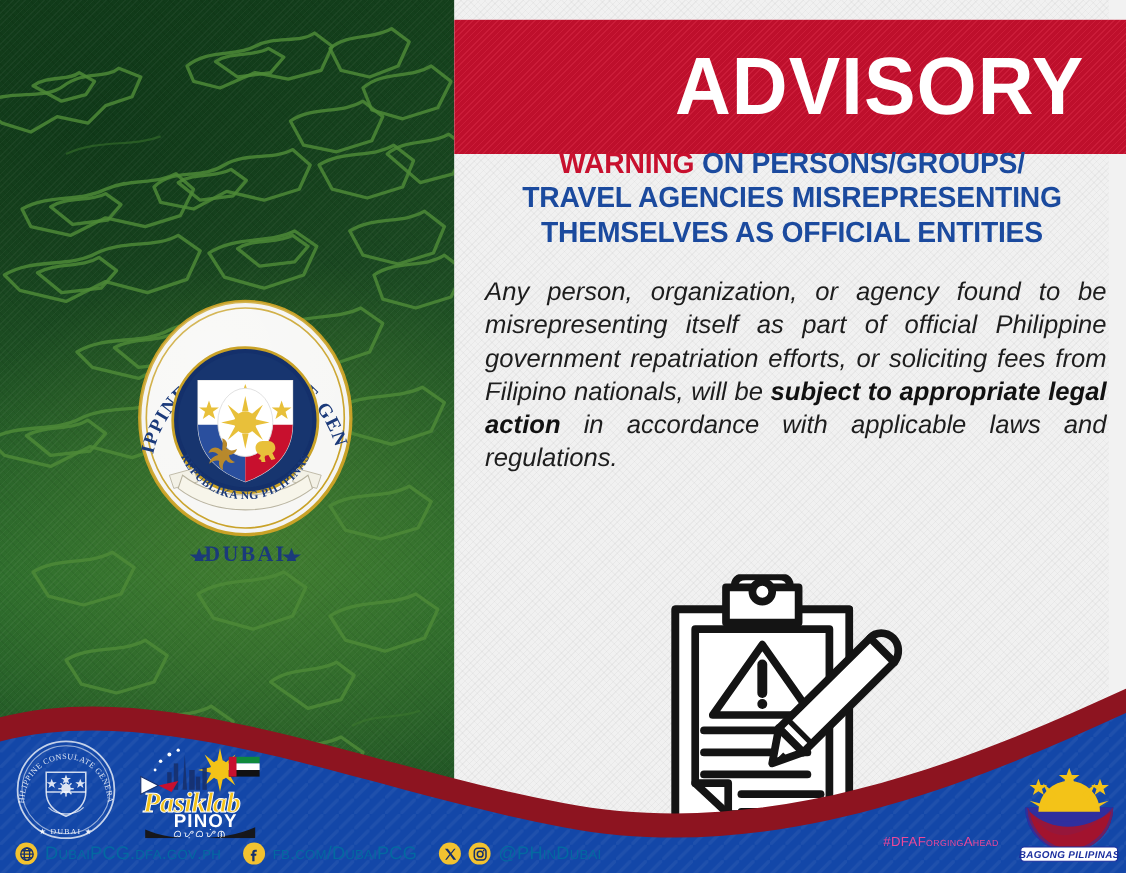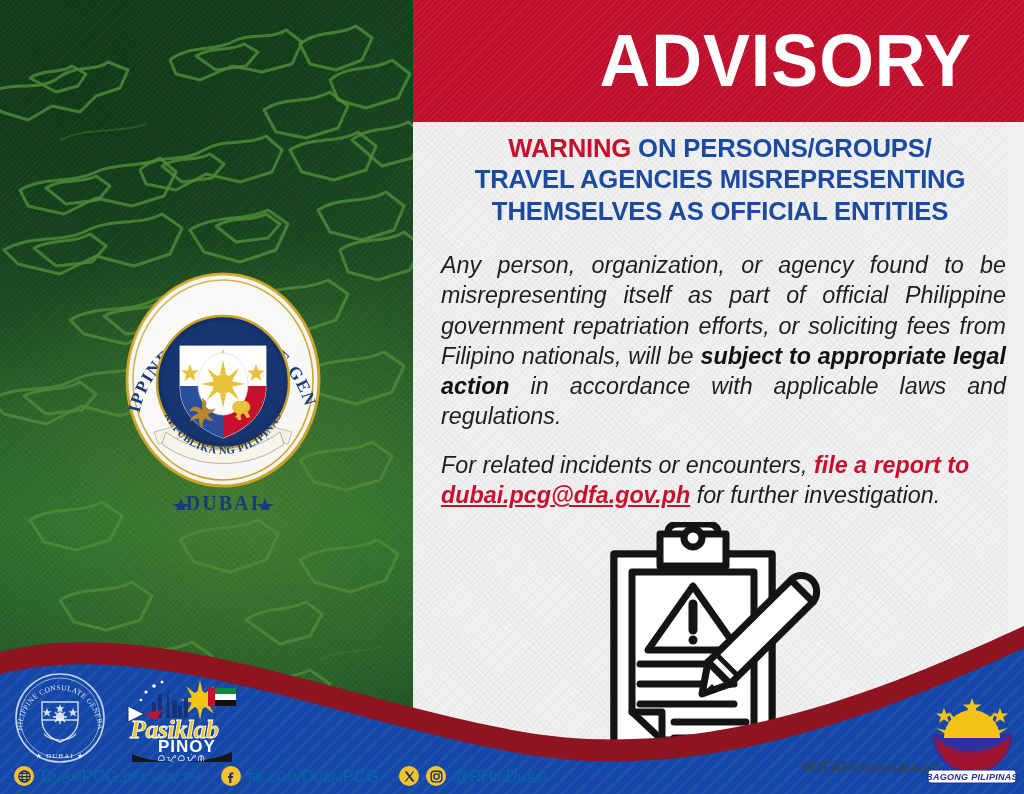--- a/index.html
+++ b/index.html
@@ -45,26 +45,26 @@
 
   
   .right-panel {
     position:absolute; left:413px; top:0; width:611px; height:794px;
     background:#f1f1f1;
     background-image:
       repeating-linear-gradient(135deg, rgba(0,0,0,.035) 0 1px, rgba(255,255,255,0) 1px 4px),
       repeating-linear-gradient(45deg, rgba(0,0,0,.022) 0 1px, rgba(255,255,255,0) 1px 5px);
   }
   .red-band {
-    position:absolute; left:413px; top:0; width:611px; height:122px;
+    position:absolute; left:413px; top:18px; width:611px; height:122px;
     background:#c8102e;
     background-image:
       repeating-linear-gradient(135deg, rgba(255,255,255,.05) 0 1px, rgba(0,0,0,.05) 1px 4px);
     display:flex; align-items:center; justify-content:flex-end;
-    padding-right:52px;
+    padding-right:38px;
   }
   .advisory-title {
     color:#ffffff;
     font-size:74px;
     font-weight:bold;
     letter-spacing:1px;
     line-height:1;
     transform:scaleX(.95);
     transform-origin:right center;
     font-family:"Liberation Sans", sans-serif;
@@ -140,21 +140,21 @@
     flex:0 0 auto;
   }
   .soc-ico.globe { background:#f2c230; }
   .soc-ico.fb    { background:#f2c230; }
   .soc-ico.x     { background:#f2c230; }
   .soc-ico.ig    { background:#f2c230; }
   .soc-ico svg { width:15px; height:15px; display:block; }
 
   .hashtag {
     position:absolute; left:803px; top:758px;
-    color:#404040; font-size:15px; font-variant:small-caps; letter-spacing:.3px;
+    color:#ec4899; font-size:12px; font-variant:small-caps; letter-spacing:.3px;
   }
   .bagong {
     position:absolute; left:922px; top:694px; width:100px; height:92px;
   }
   .bagong svg { width:100%; height:100%; }
 </style>
 </head>
 <body>
 
 <div id="poster">
@@ -294,21 +294,20 @@
   </div>
 
   <div class="subhead">
     <span class="warn">WARNING</span><span> ON PERSONS/GROUPS/</span><br>
     <span>TRAVEL AGENCIES MISREPRESENTING</span><br>
     <span>THEMSELVES AS OFFICIAL ENTITIES</span>
   </div>
 
   <div class="body-copy">
     <p><span>Any person, organization, or agency found to be misrepresenting itself as part of official Philippine government repatriation efforts, or soliciting fees from Filipino nationals, will be </span><b>subject to appropriate legal action</b><span> in accordance with applicable laws and regulations.</span></p>
-    <p class="last"><span>For related incidents or encounters, </span><span class="redb">file a report to </span><span class="redlink">dubai.pcg@dfa.gov.ph</span><span> for further investigation.</span></p>
   </div>
 
   <div class="clipboard-wrap">
     <svg viewBox="0 0 230 250" fill="none" stroke="#141414" stroke-width="7" stroke-linejoin="round" stroke-linecap="round">
 
       <path d="M14,32 H64 M14,32 V236 H172 V32 H122"></path>
       <path d="M14,32 H64 V22 H122 V32 H172 V236 H14 Z" fill="#ffffff" stroke="#141414"></path>
 
       <path d="M68,10 C68,4 74,2 78,2 H108 C112,2 118,4 118,10 V40 H68 Z" fill="#ffffff"></path>
       <path d="M60,12 H126 V44 H60 Z" fill="#ffffff"></path>

